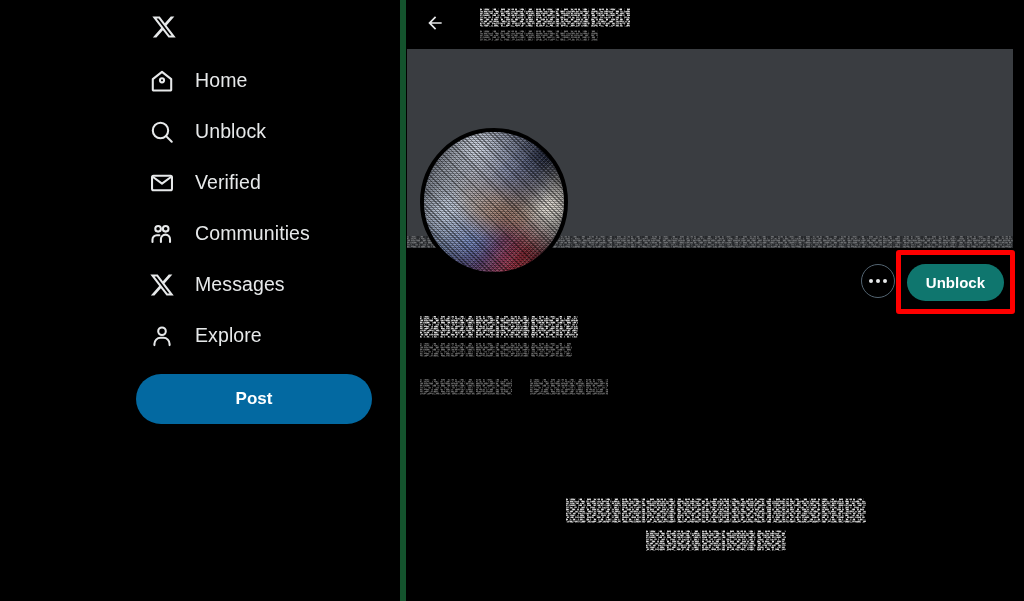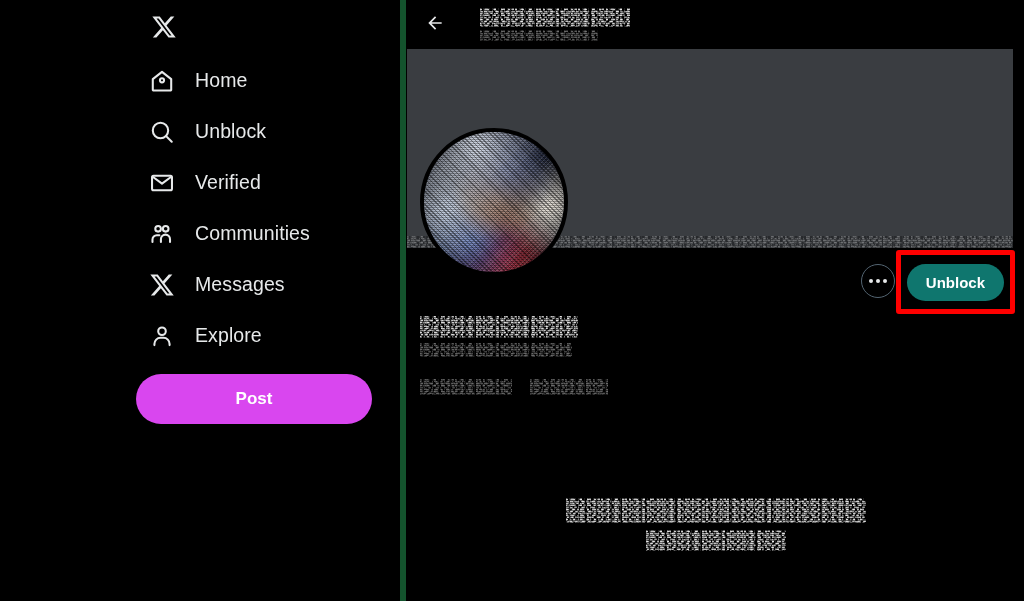--- a/index.html
+++ b/index.html
@@ -46,21 +46,21 @@
     font-weight:400;
     letter-spacing:0.1px;
     white-space:nowrap;
     margin-left:7px;
   }
 
   .post-btn {
     margin-top:13px;
     margin-left:0px;
     width:236px; height:50px;
-    background:#d946ef;
+    background:#0369a1;
     border:none; border-radius:9999px;
     color:#fff; font-size:17px; font-weight:bold;
     font-family:"Liberation Sans", sans-serif;
     cursor:pointer;
     display:flex; align-items:center; justify-content:center;
   }
 
   
   .main {
     position:absolute; left:407px; top:0; right:0; height:601px;

